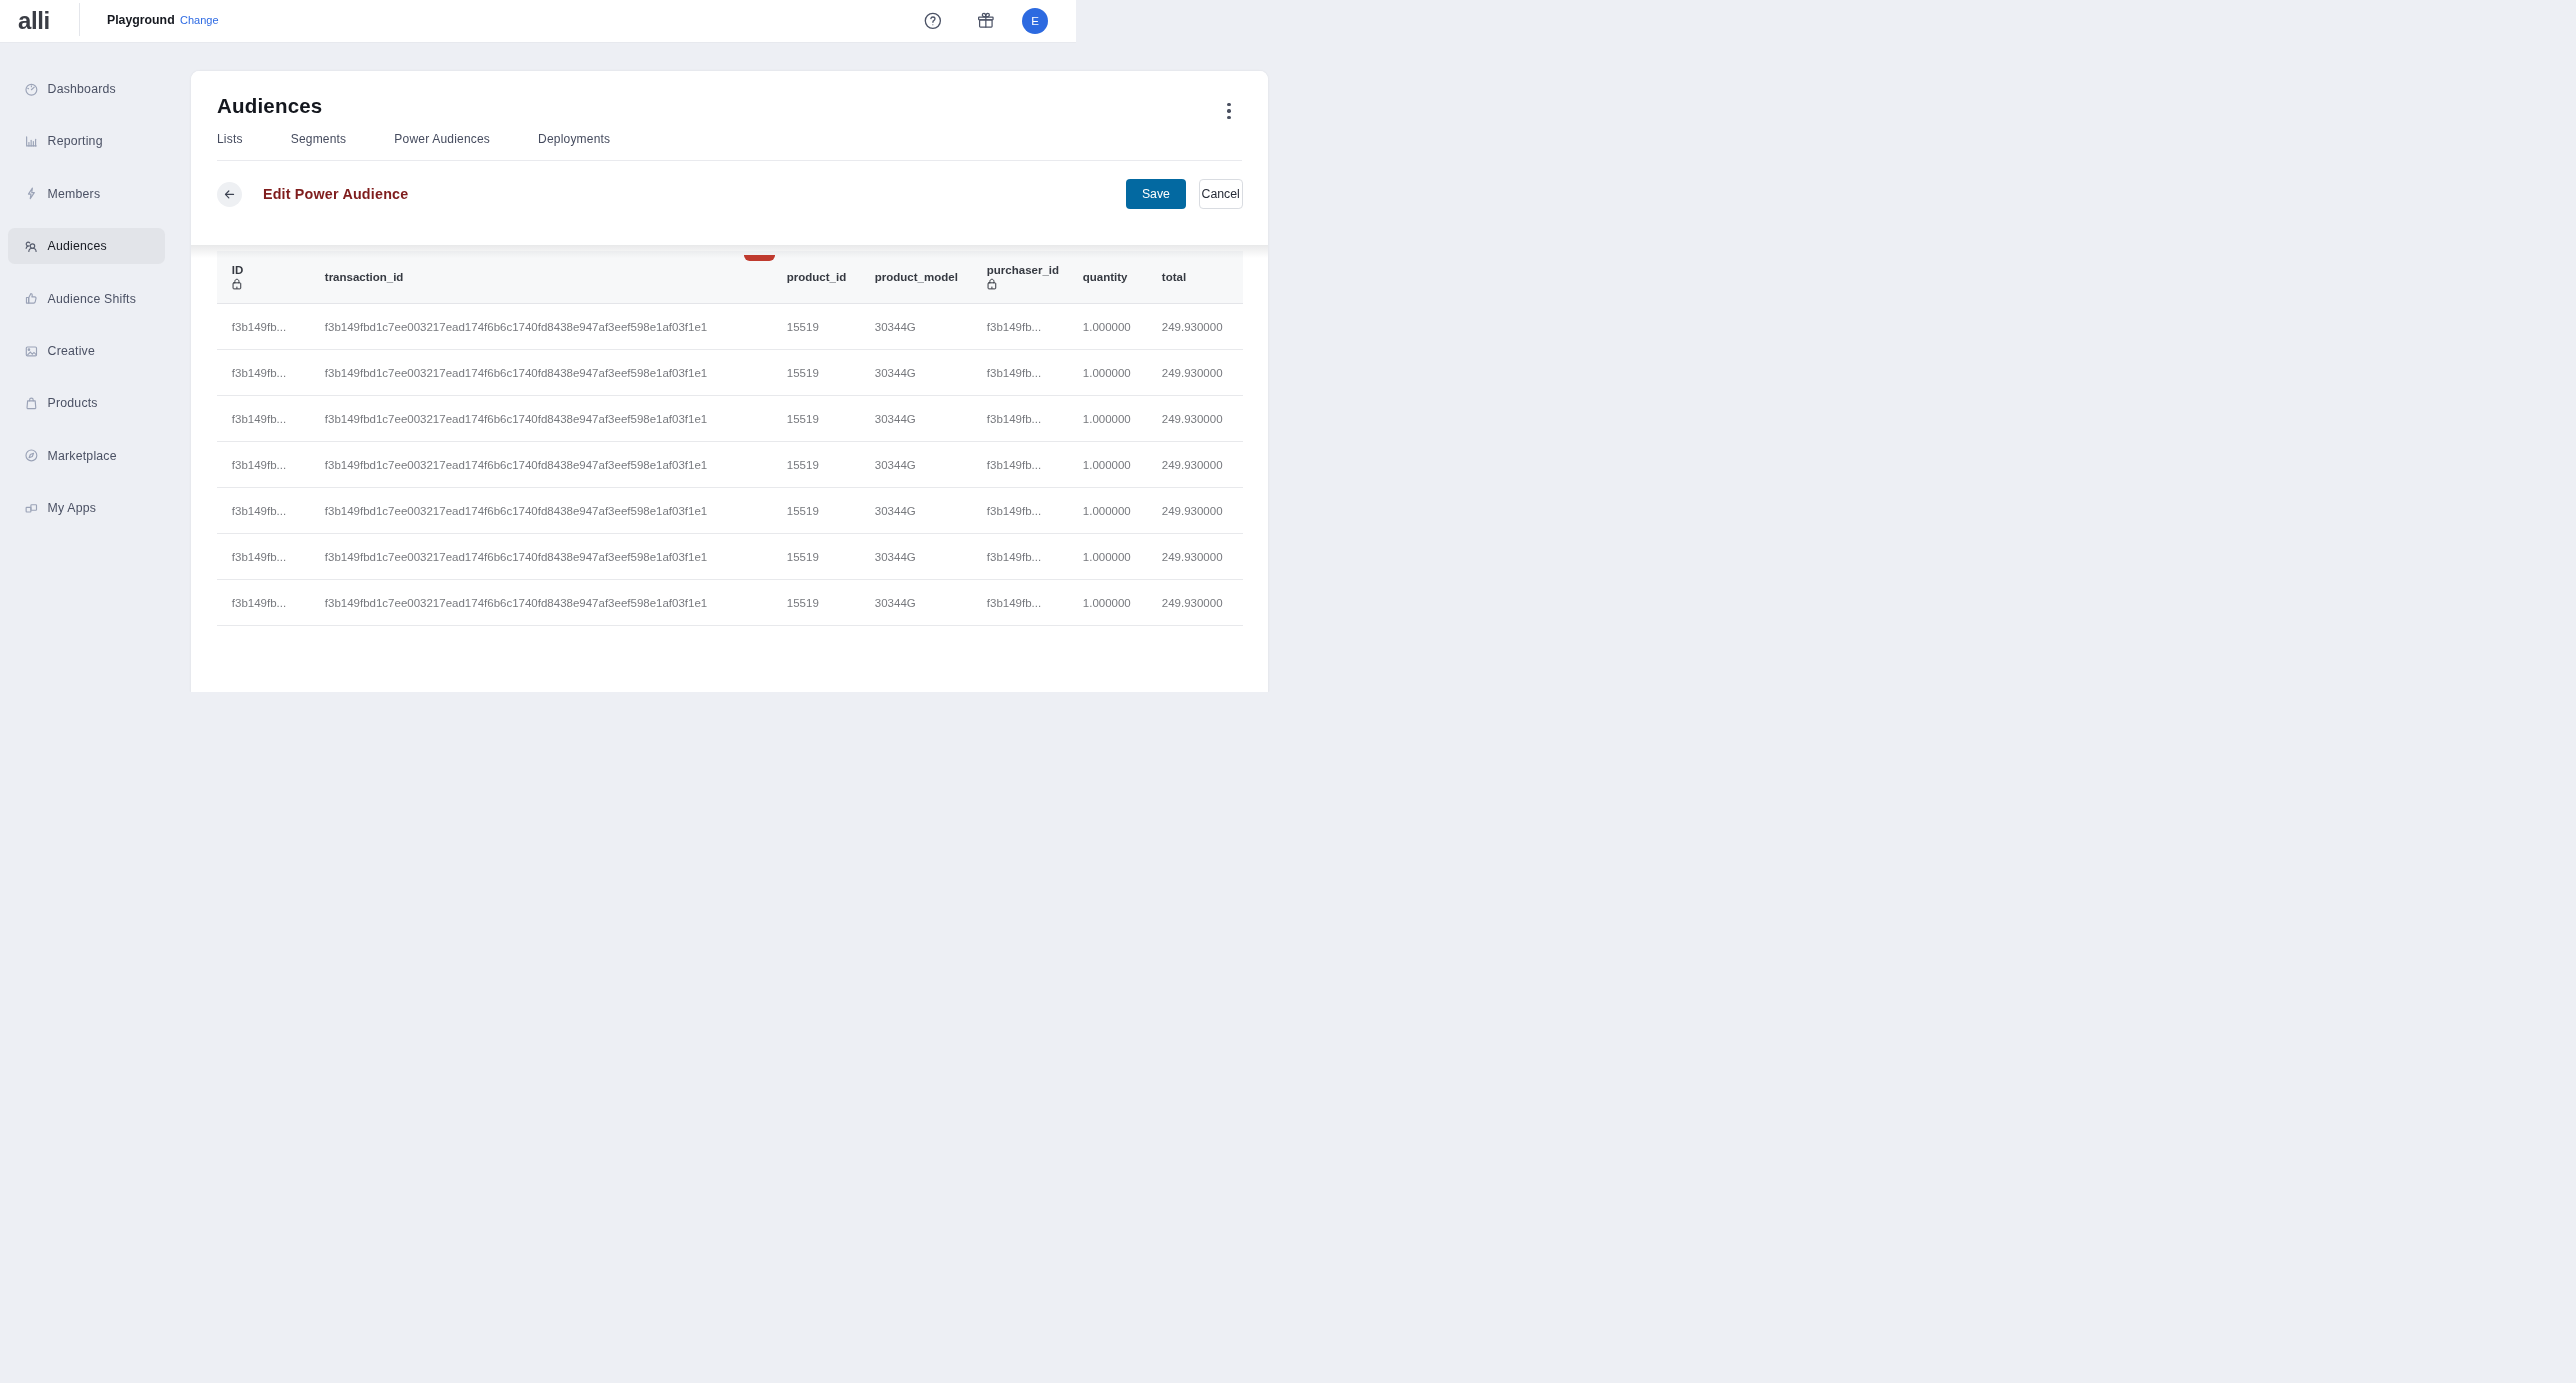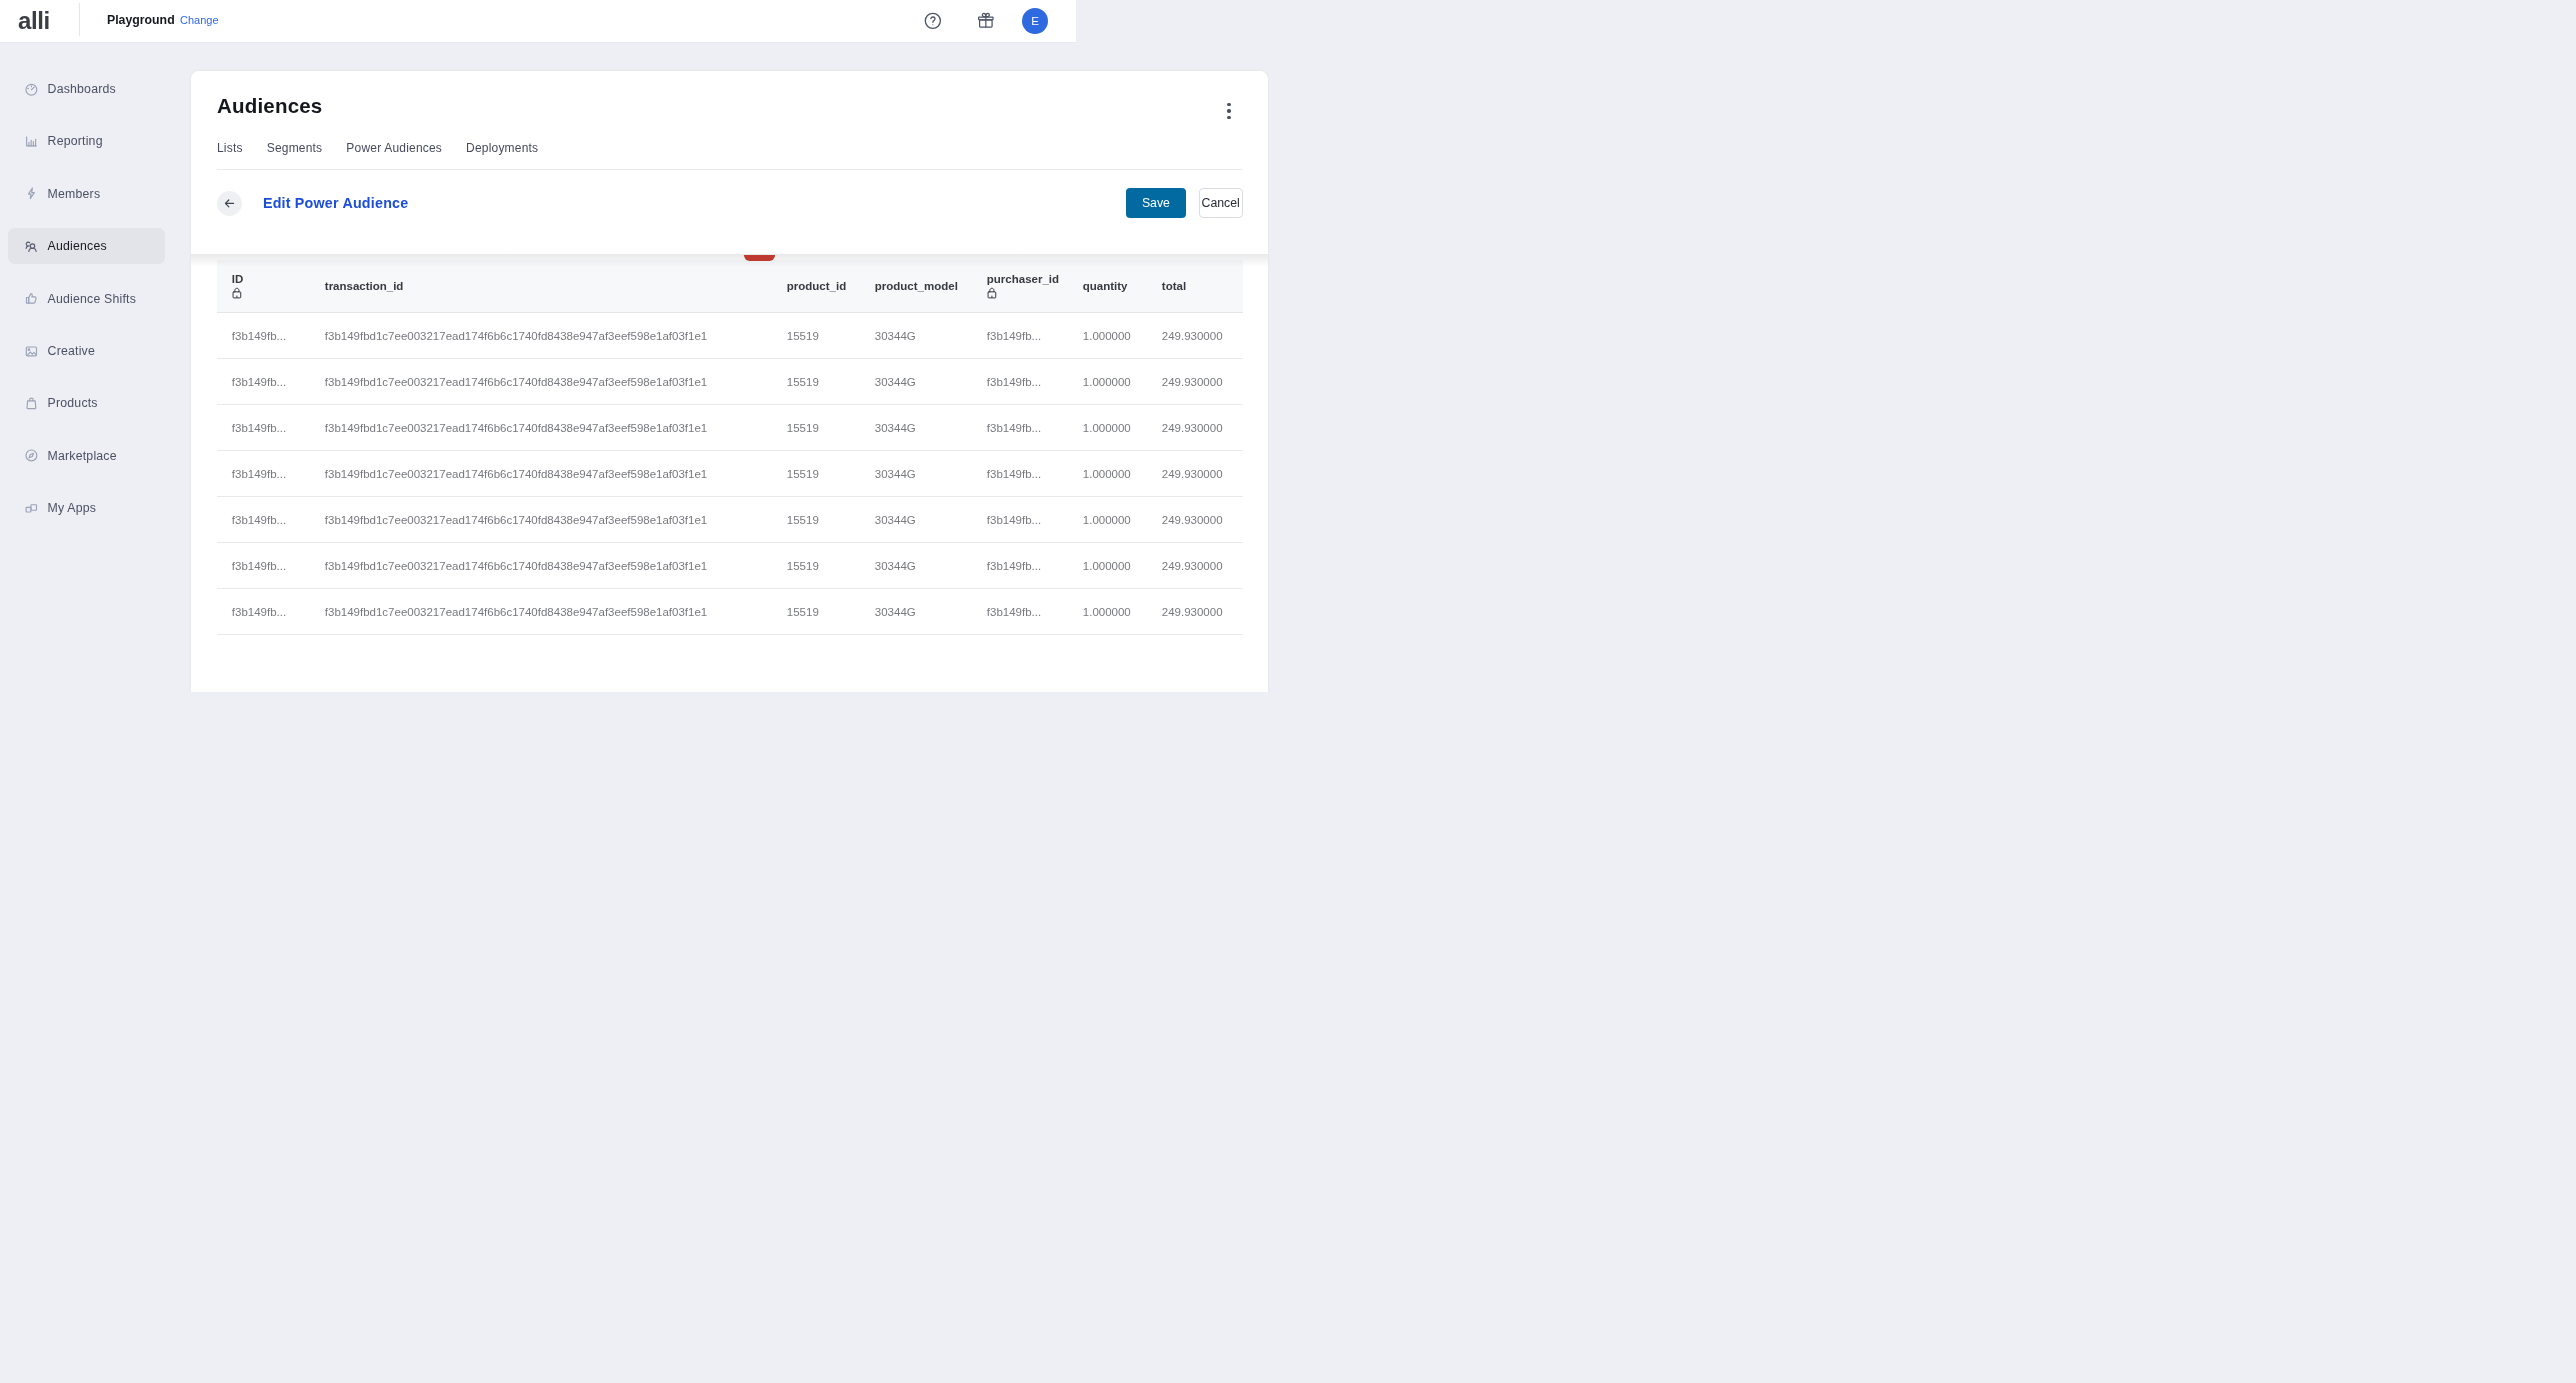--- a/index.html
+++ b/index.html
@@ -39,26 +39,26 @@
     border-radius:8.2px 8.2px 0 0;box-shadow:0 0.8px 2.5px rgba(16,24,40,.08);}
   .card-header{position:relative;z-index:2;background:#fff;border-radius:8.2px 8.2px 0 0;
     padding:0 26px;box-sizing:border-box;}
   .card-header:after{content:"";position:absolute;left:0;right:0;top:100%;height:13px;
     background:linear-gradient(rgba(33,37,46,.10), rgba(33,37,46,0));pointer-events:none;}
   .title-row{display:flex;align-items:flex-start;padding-top:23px;}
   .page-title{font-size:20.5px;font-weight:700;color:#14171e;letter-spacing:0.2px;}
   .kebab{margin-left:auto;margin-right:4.9px;margin-top:6.6px;width:16.4px;height:21px;display:flex;
     flex-direction:column;align-items:center;justify-content:center;gap:3.3px;cursor:pointer;}
   .kebab i{width:3.3px;height:3.3px;border-radius:50%;background:#4a5060;}
-  .tabs-row{display:flex;gap:24px;margin-top:19px;border-bottom:0.8px solid #e9eaee;padding-bottom:14px;}
+  .tabs-row{display:flex;gap:48px;margin-top:10px;border-bottom:0.8px solid #e9eaee;padding-bottom:14px;}
   .tab{font-size:12px;color:#454b5e;letter-spacing:0.2px;cursor:pointer;}
   .edit-row{height:84px;display:flex;align-items:center;padding-bottom:16.4px;box-sizing:border-box;}
   .back-btn{width:25.4px;height:25.4px;border-radius:50%;background:#eef0f3;display:flex;
     align-items:center;justify-content:center;color:#3d4352;cursor:pointer;flex:0 0 auto;}
-  .edit-title{margin-left:20.5px;font-size:14.3px;font-weight:700;color:#1d4ed8;letter-spacing:0.2px;}
+  .edit-title{margin-left:20.5px;font-size:14.3px;font-weight:700;color:#7f1d1d;letter-spacing:0.2px;}
   .save-btn{margin-left:auto;height:30px;padding:0 15.6px;background:#0369a1;border:none;border-radius:4.1px;
     color:#fff;font-size:12.3px;font-family:inherit;cursor:pointer;}
   .cancel-btn{margin-left:13px;margin-right:-0.8px;height:30px;padding:0 2px;background:#fff;
     border:0.8px solid #d9dce1;border-radius:4.1px;color:#272c38;font-size:12.3px;font-family:inherit;cursor:pointer;}
   .red-peek{position:absolute;left:553px;top:184px;width:31px;height:5.7px;background:#bf3a2e;
     border-radius:0 0 5.7px 5.7px;z-index:3;cursor:pointer;}
   
   .content{position:relative;z-index:1;padding:0 24.6px 0 26px;}
   .members-heading{margin-top:39px;font-size:16.4px;color:#2e323a;letter-spacing:0.2px;}
   .table{margin-top:6.6px;width:1026px;}

